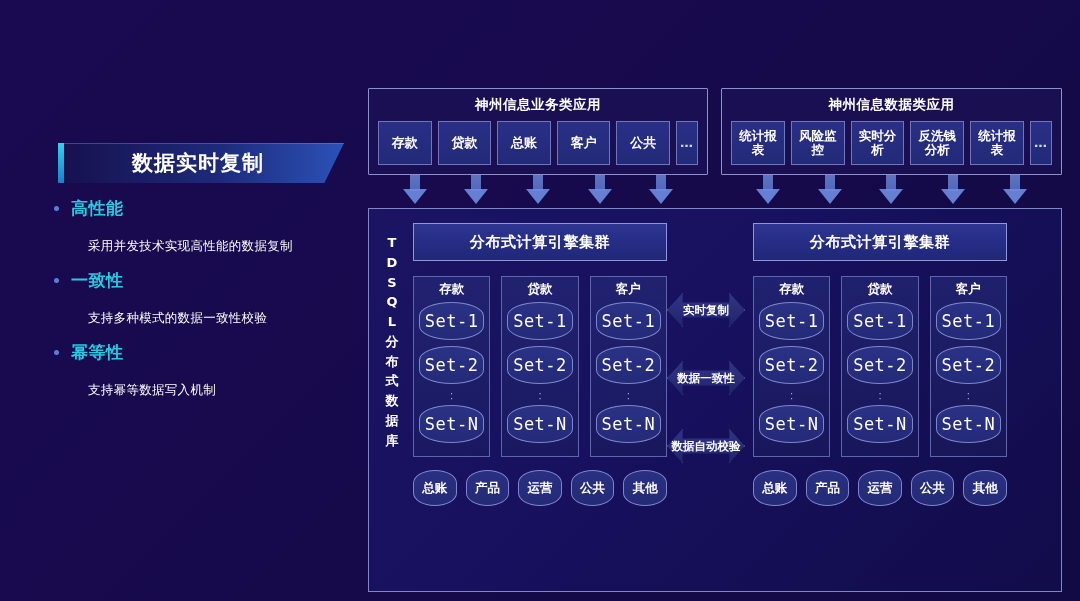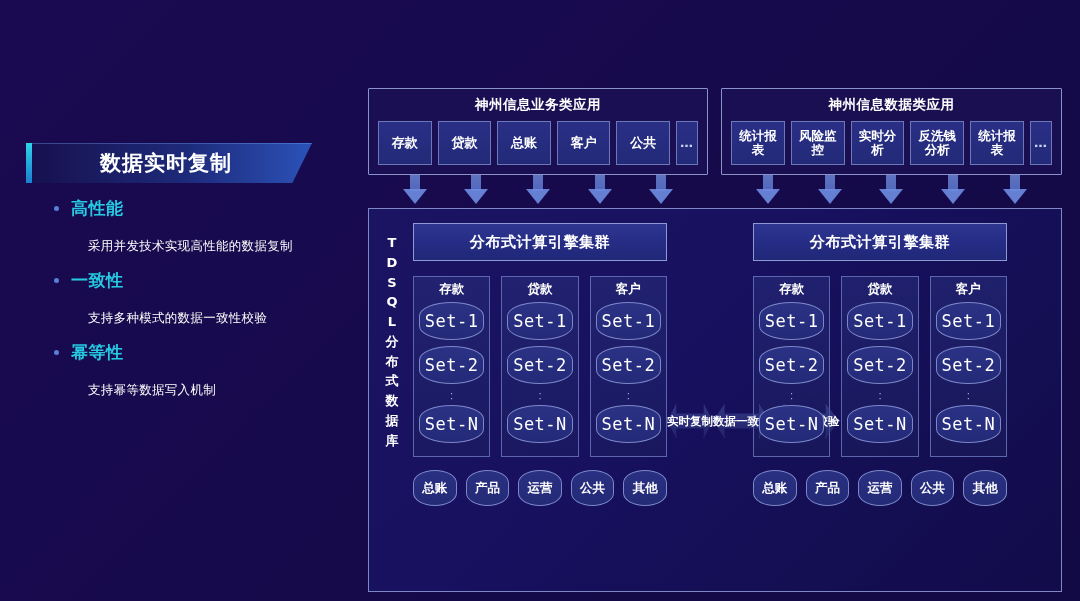--- a/index.html
+++ b/index.html
@@ -14,21 +14,21 @@
 
   
   .page-title {
     position: absolute; left: 30px; top: 22px;
     font-size: 25px; font-weight: 700; color: #ffffff;
     letter-spacing: .5px; white-space: nowrap;
   }
 
   
   .left-panel { position: absolute; left: 26px; top: 143px; width: 330px; }
-  .banner { position: relative; height: 40px; }
+  .banner { position: relative; height: 40px; margin-left: 32px; }
   .banner-accent {
     position: absolute; left: 0; top: 0; width: 8px; height: 40px;
     background: linear-gradient(180deg,#2fd4ea,#1a7fd0);
   }
   .banner-shape {
     position: absolute; left: 6px; top: 0; width: 280px; height: 40px;
     background: linear-gradient(90deg,#17114f 0%,#1d2a7a 55%,#2b52b8 100%);
     clip-path: polygon(0 0, 100% 0, 93% 100%, 0 100%);
     border-top: 1px solid rgba(120,170,255,.35);
   }
@@ -89,22 +89,22 @@
     background: linear-gradient(135deg,#1b1463 0%,#171160 40%,#120c4a 100%);
     position: relative;
   }
   .tdsql-label {
     position: absolute; left: 10px; top: 24px; width: 26px;
     display: flex; flex-direction: column; align-items: center;
     color: #ffffff; font-size: 13px; font-weight: 600; line-height: 1.52;
   }
   .inner-wrap { position: absolute; left: 44px; top: 14px; right: 8px; bottom: 8px; display: flex; }
   .cluster { width: 254px; }
-  .mid-col { width: 86px; display: flex; flex-direction: row;
-    align-items: center; padding-top: 70px; }
+  .mid-col { width: 86px; display: flex; flex-direction: column;
+    padding-top: 70px; }
 
   .engine {
     height: 38px; border: 1px solid #8f98d2;
     background: linear-gradient(180deg,#2e3691 0%,#252c84 55%,#202878 100%);
     display: flex; align-items: center; justify-content: center;
     color: #fff; font-size: 15px; font-weight: 600; letter-spacing: .6px;
   }
   .set-cols { display: flex; gap: 11px; margin-top: 15px; }
   .set-col {
     flex: 1; border: 1px solid #5b66ad;

